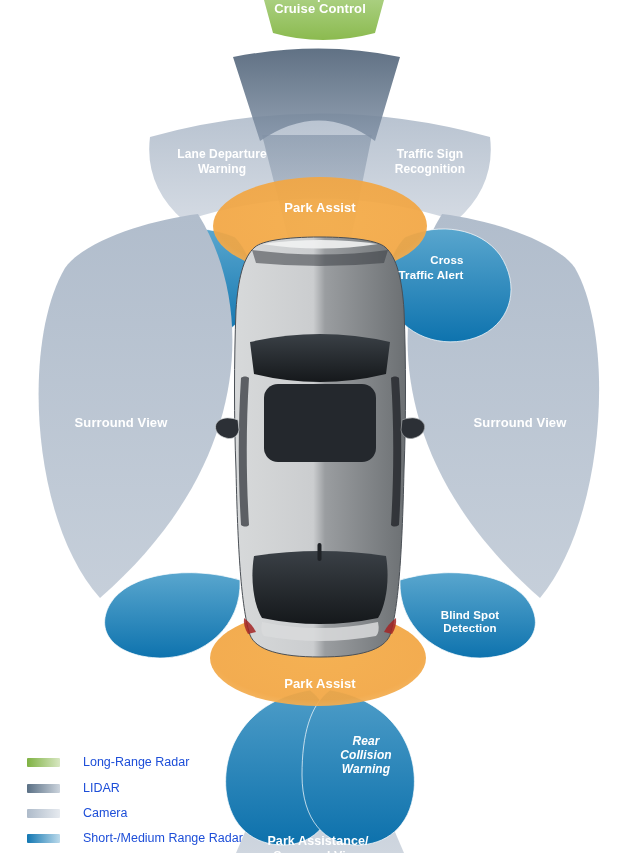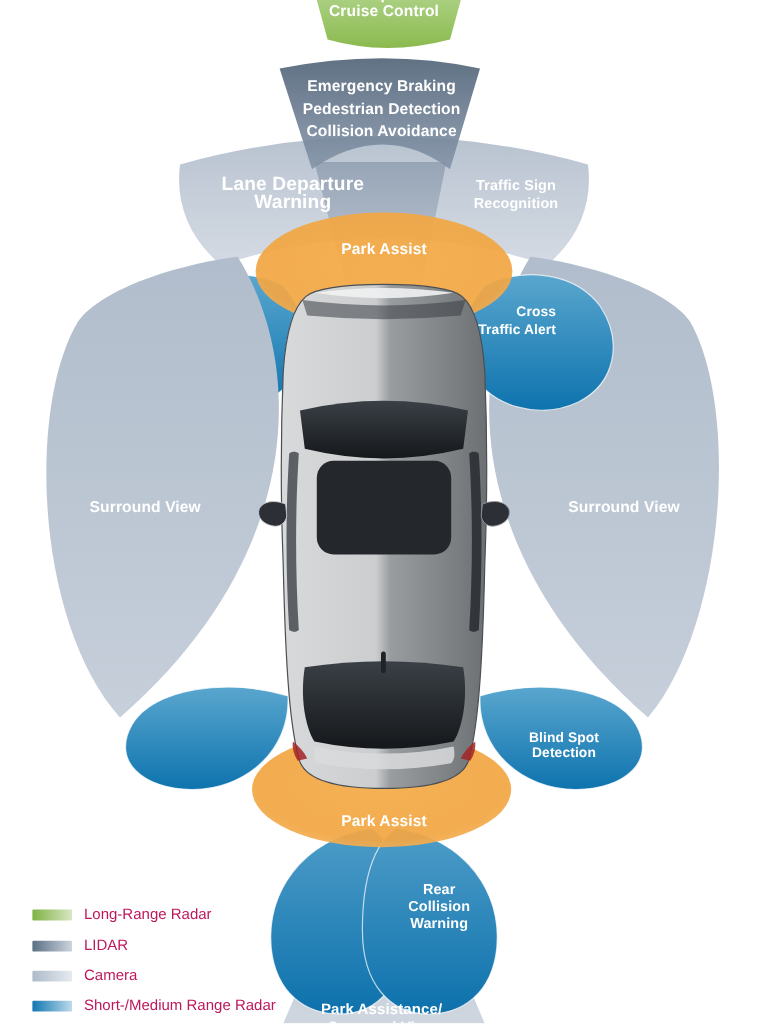--- a/index.html
+++ b/index.html
@@ -8,37 +8,37 @@
     font-family:"Liberation Sans",sans-serif;
   }
   #sensor-svg{position:absolute;left:0;top:0;}
   .lbl{
     position:absolute;transform:translateX(-50%);text-align:center;
     color:#fff;font-weight:bold;white-space:pre-line;letter-spacing:.1px;
   }
   .lbl-adaptive{left:320px;top:-12px;font-size:13px;line-height:14px;}
   .lbl-cruise{left:320px;top:2px;font-size:13px;line-height:14px;}
   .lbl-lidar{left:318px;top:63px;font-size:13px;line-height:18.5px;}
-  .lbl-lane{left:244px;top:147px;font-size:16px;line-height:14.5px;}
+  .lbl-lane{left:222px;top:147px;font-size:12px;line-height:14.5px;}
   .lbl-tsr{left:430px;top:147px;font-size:12px;line-height:14.5px;}
   .lbl-park-front{left:320px;top:200px;font-size:13px;line-height:15px;}
   .lbl-cross{left:431px;top:253px;font-size:11.5px;line-height:14.5px;text-align:right;}
   .lbl-surround-l{left:121px;top:415px;font-size:13px;line-height:15px;}
   .lbl-surround-r{left:520px;top:415px;font-size:13px;line-height:15px;}
   .lbl-blind{left:470px;top:609px;font-size:11.5px;line-height:12.5px;}
   .lbl-park-rear{left:320px;top:676px;font-size:13px;line-height:15px;}
-  .lbl-rearcol{left:366px;top:735px;font-size:12px;line-height:13.8px;}
+  .lbl-rearcol{left:366px;top:735px;font-size:12px;line-height:13.8px;font-style:italic;}
   .lbl-park-assist-bottom{left:318px;top:834px;font-size:12.5px;line-height:15px;}
 
   #legend{position:absolute;left:0;top:0;width:0;height:0;}
   .legend-row{
     position:absolute;left:27px;height:24px;display:flex;align-items:center;gap:10px;
   }
   .legend-row .sw{width:33px;height:9px;border-radius:1px;flex:0 0 auto;}
-  .legend-row .tx{font-size:12.5px;color:#be185d;white-space:nowrap;font-weight:normal;}
+  .legend-row .tx{font-size:12.5px;color:#1d4ed8;white-space:nowrap;font-weight:normal;margin-left:13px;}
   .row-0{top:750px;} .row-1{top:776px;} .row-2{top:801px;text-align:right;} .row-3{top:826px;}
   .sw-green {background:linear-gradient(to right,#7fb243,#d8e7c2);}
   .sw-lidar {background:linear-gradient(to right,#5a7085,#ccd4dd);}
   .sw-camera{background:linear-gradient(to right,#aebbca,#e6eaef);}
   .sw-blue  {background:linear-gradient(to right,#1277b2,#bcdaeb);}
 </style>
 </head>
 <body>
 
 <div id="stage">
@@ -132,23 +132,20 @@
       <path d="M244,618 Q252,624 256,632 L248,634 Q243,626 244,618 Z" fill="#a32424" opacity="0.85"></path>
       <path d="M396,618 Q388,624 384,632 L392,634 Q397,626 396,618 Z" fill="#a32424" opacity="0.85"></path>
       <path d="M238,420 C228,416 219,418 216,424 C214,430 218,436 226,438 C233,440 238,436 239,430 Z" fill="#2c3036" stroke="#cfd2d4" stroke-width="0.7"></path>
       <path d="M402,420 C412,416 421,418 424,424 C426,430 422,436 414,438 C407,440 402,436 401,430 Z" fill="#2c3036" stroke="#9b9ea1" stroke-width="0.7"></path>
       <rect x="317.5" y="543" width="4" height="18" rx="2" fill="#1f2226"></rect>
     </g>
   </svg>
 
   <div class="lbl lbl-adaptive">Adaptive</div>
   <div class="lbl lbl-cruise">Cruise Control</div>
-  <div class="lbl lbl-lidar">Emergency Braking
-Pedestrian Detection
-Collision Avoidance</div>
   <div class="lbl lbl-lane">Lane Departure
 Warning</div>
   <div class="lbl lbl-tsr">Traffic Sign
 Recognition</div>
   <div class="lbl lbl-park-front">Park Assist</div>
   <div class="lbl lbl-cross">Cross
 Traffic Alert</div>
   <div class="lbl lbl-surround-l">Surround View</div>
   <div class="lbl lbl-surround-r">Surround View</div>
   <div class="lbl lbl-blind">Blind Spot

